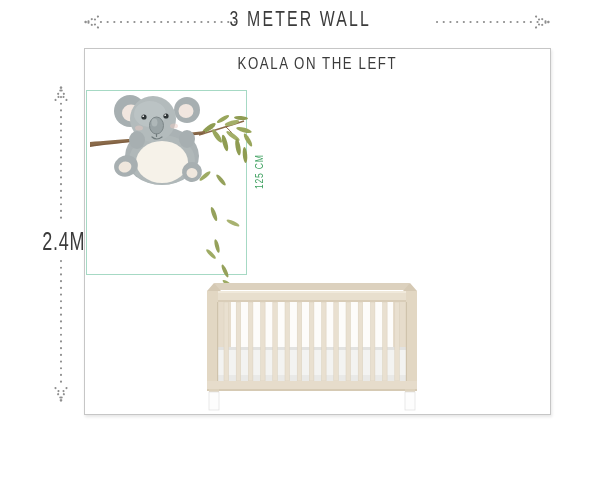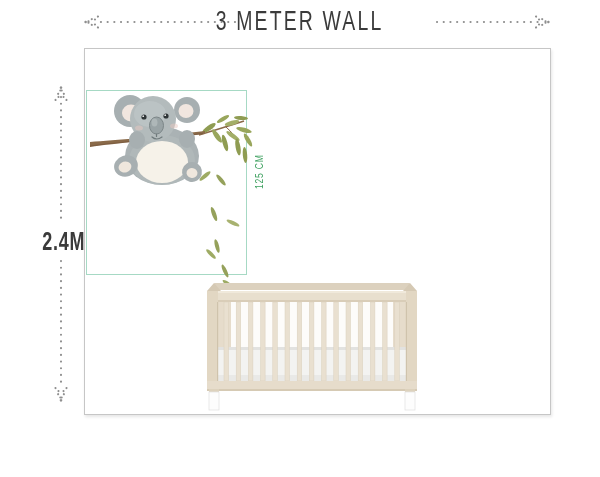--- a/index.html
+++ b/index.html
@@ -5,29 +5,29 @@
   html,body{margin:0;padding:0;background:#ffffff;}
   .stage{
     position:relative;width:600px;height:477px;background:#ffffff;overflow:hidden;
     font-family:"Liberation Sans",sans-serif;color:#3f3f3f;
   }
   .abs{position:absolute;}
   .cond{display:inline-block;transform:scaleX(0.72);transform-origin:center;white-space:nowrap;}
   .cond-mid{display:inline-block;transform:scaleX(0.78);transform-origin:center;white-space:nowrap;}
 
   .title{left:0;top:6px;width:600px;height:32px;text-align:center;
-    font-size:27px;letter-spacing:3px;color:#3b3b3b;}
+    font-size:22px;letter-spacing:3px;color:#3b3b3b;}
   .subtitle{left:84px;top:54px;width:467px;height:20px;text-align:center;
     font-size:17px;letter-spacing:2px;color:#3b3b3b;}
 
   .wall{left:84px;top:48px;width:467px;height:367px;background:#ffffff;
     border:1.5px solid #c6c6c6;box-sizing:border-box;box-shadow:1px 2px 3px rgba(0,0,0,0.10);}
 
   .height-label{left:34px;top:227px;width:56px;height:28px;text-align:center;
-    font-size:25px;color:#3b3b3b;letter-spacing:1px;font-weight:bold;}
+    font-size:25px;color:#3b3b3b;letter-spacing:1px;}
 
   .decal-box{left:86px;top:90px;width:161px;height:185px;
     border:1px solid #a6d9c4;box-sizing:border-box;}
   .w-label{left:86px;top:70px;width:161px;height:16px;text-align:center;
     font-size:11px;letter-spacing:1px;color:#3da05f;}
   .h-label{left:229px;top:165px;width:60px;height:14px;line-height:14px;text-align:center;
     font-size:11px;letter-spacing:1px;color:#3da05f;transform:rotate(-90deg);}
 
   .koala-svg{left:86px;top:90px;overflow:visible;}
   .crib-svg{left:207px;top:283px;}
@@ -54,20 +54,23 @@
     <g stroke="#8f8f8f" stroke-width="2.1" stroke-linecap="round" stroke-dasharray="0.1 6.6" fill="none">
       <line x1="3" y1="9" x2="105" y2="9"></line>
       <line x1="102" y1="3.5" x2="115" y2="9"></line>
       <line x1="102" y1="14.5" x2="115" y2="9"></line>
       <line x1="105" y1="6.5" x2="114" y2="9"></line>
       <line x1="105" y1="11.5" x2="114" y2="9"></line>
     </g>
   </svg>
 
   <div class="abs wall"></div>
+  <div class="abs subtitle">
+    <span class="cond-mid">KOALA ON THE LEFT</span>
+  </div>
 
   <svg class="abs" style="left:52px;top:84px;" width="18" height="140" viewBox="0 0 18 140">
     <g stroke="#8f8f8f" stroke-width="2.1" stroke-linecap="round" stroke-dasharray="0.1 6.6" fill="none">
       <line x1="9" y1="13" x2="9" y2="137"></line>
       <line x1="3.5" y1="16" x2="9" y2="3"></line>
       <line x1="14.5" y1="16" x2="9" y2="3"></line>
       <line x1="6.5" y1="13" x2="9" y2="4"></line>
       <line x1="11.5" y1="13" x2="9" y2="4"></line>
     </g>
   </svg>

